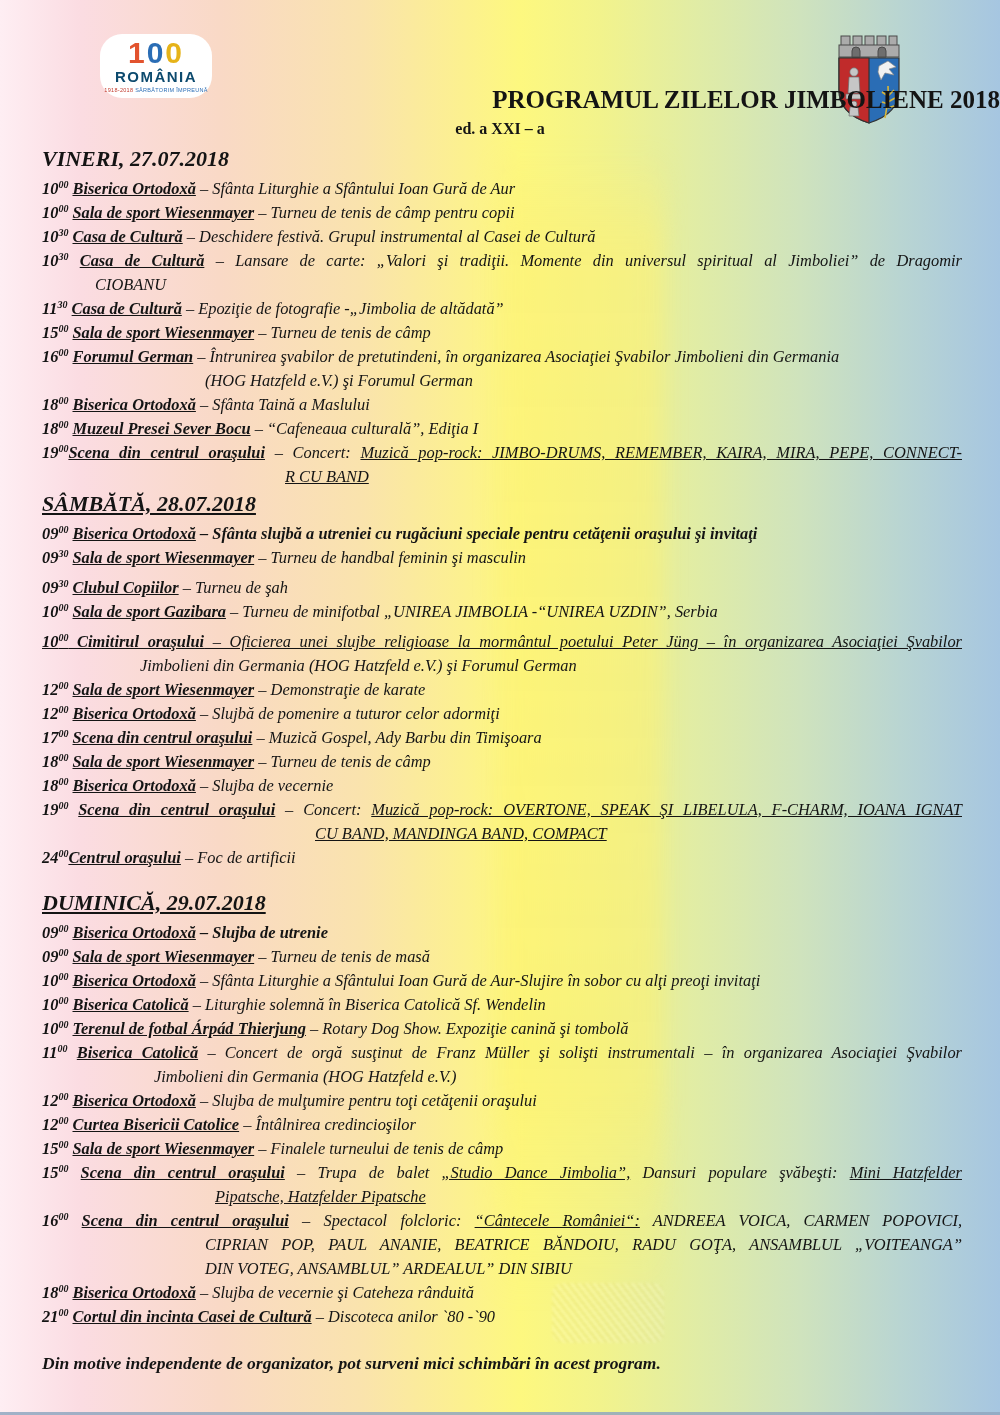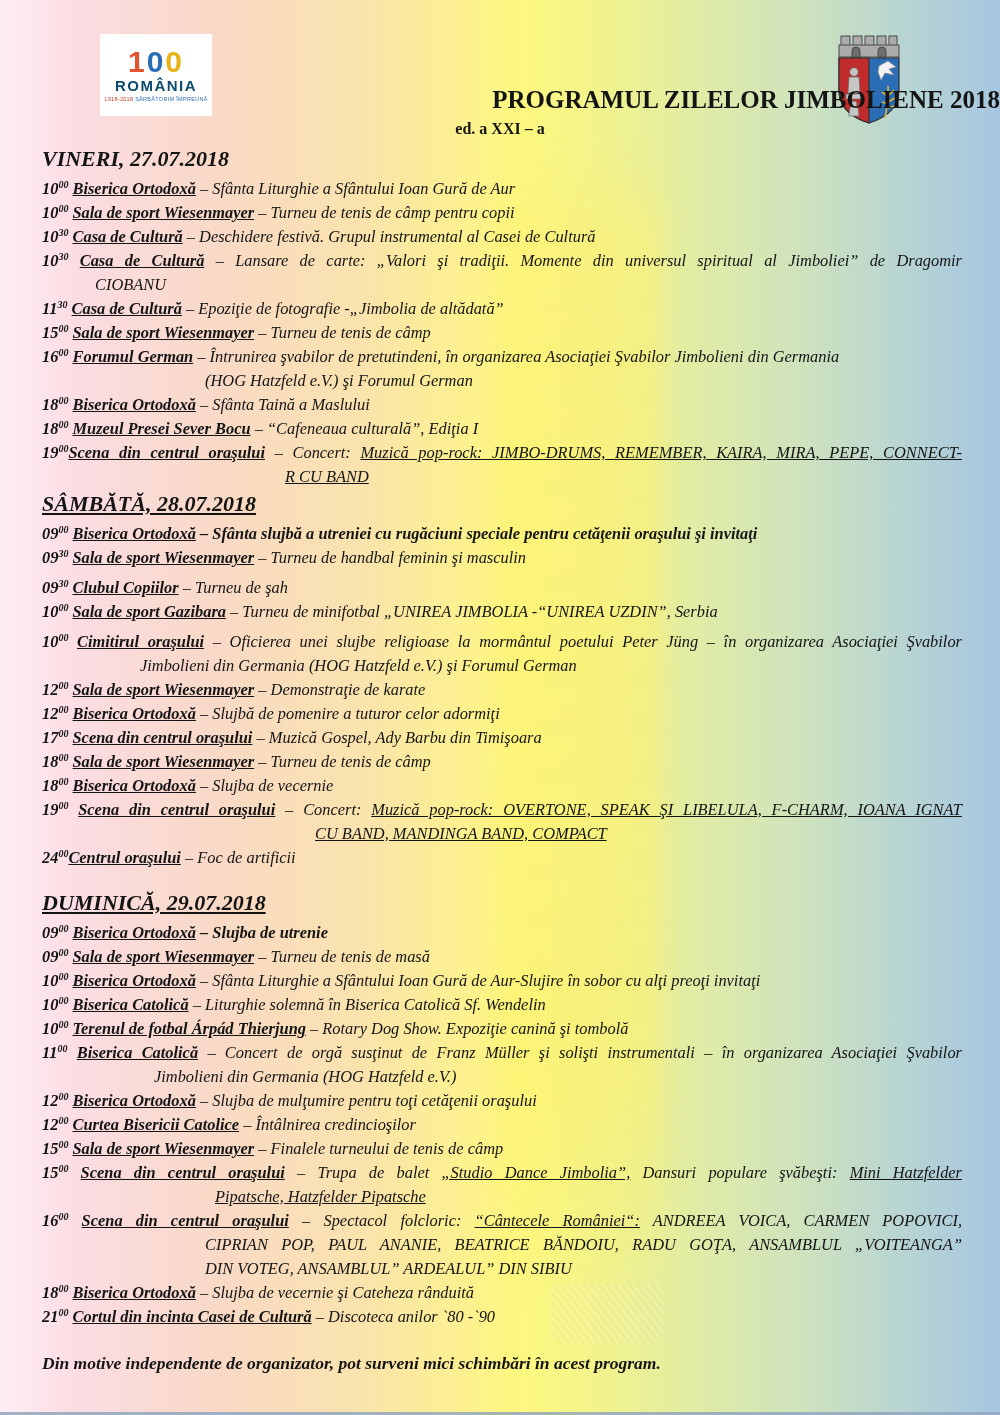--- a/index.html
+++ b/index.html
@@ -13,23 +13,23 @@
   .feather{position:absolute;left:498px;top:150px;width:165px;height:1150px;pointer-events:none;
     background:linear-gradient(180deg, rgba(252,242,128,0) 0%, rgba(252,240,118,.55) 8%,
       rgba(252,240,110,.48) 82%, rgba(252,240,128,0) 100%);
     filter:blur(11px);}
   .feather-tip{position:absolute;left:552px;top:1283px;width:112px;height:60px;border-radius:10px;
     background:repeating-linear-gradient(52deg, rgba(190,170,60,.16) 0 2px, rgba(255,252,215,.28) 2px 6px);
     filter:blur(1px);opacity:.75;pointer-events:none;}
   .bottom-edge{position:absolute;left:0;right:0;bottom:0;height:3px;background:#90a7c0;opacity:.85;}
 
   
-  .logo{position:absolute;left:100px;top:34px;width:112px;height:82px;background:#ffffff;
+  .logo{position:absolute;left:100px;top:34px;width:112px;height:64px;background:#ffffff;
     display:flex;flex-direction:column;align-items:center;justify-content:center;
-    font-family:"Liberation Sans",sans-serif;font-style:normal;}
+    font-family:"Liberation Sans",sans-serif;font-style:normal;border-radius:22px;}
   .logo-num{font-weight:800;font-size:30px;line-height:30px;letter-spacing:2px;}
   .logo-country{font-weight:800;font-size:15px;line-height:16px;letter-spacing:1.5px;margin-top:1px;}
   .logo-tag{font-size:5.5px;line-height:7px;letter-spacing:.3px;margin-top:2px;white-space:nowrap;}
   .arms{position:absolute;left:833px;top:34px;}
   .title{position:absolute;left:48px;right:0;top:86px;text-align:right;
     font-weight:700;font-size:25px;line-height:27px;}
   .edition{position:absolute;left:0;right:0;top:118px;text-align:center;
     font-weight:700;font-size:16px;line-height:22px;}
 
   
@@ -109,21 +109,21 @@
         <div class="evline"><span class="time">18<sup>00</sup></span> <span class="venue">Muzeul Presei Sever Bocu</span><span> – “Cafeneaua culturală”, Ediţia I</span></div>
         <div class="evline just"><span class="time">19<sup>00</sup></span><span class="venue">Scena din centrul oraşului</span><span> – Concert: </span><span class="u">Muzică pop-rock: JIMBO-DRUMS, REMEMBER, KAIRA, MIRA, PEPE, CONNECT-</span></div>
         <div class="evcont" style="margin-left: 243px;"><span class="u">R CU BAND</span></div>
       </div>
       <div>
         <div class="day-heading ul" style="margin-top: 2px;">SÂMBĂTĂ, 28.07.2018</div>
         <div class="evline b"><span class="time">09<sup>00</sup></span> <span class="venue">Biserica Ortodoxă</span><span> –  Sfânta slujbă a utreniei cu rugăciuni speciale pentru cetăţenii oraşului şi invitaţi</span></div>
         <div class="evline"><span class="time">09<sup>30</sup></span> <span class="venue">Sala de sport Wiesenmayer</span><span> – Turneu de handbal feminin şi masculin</span></div>
         <div class="evline" style="margin-top: 6px;"><span class="time">09<sup>30</sup></span> <span class="venue">Clubul Copiilor</span><span> – Turneu de şah</span></div>
         <div class="evline"><span class="time">10<sup>00</sup></span> <span class="venue">Sala de sport Gazibara</span><span> – Turneu de minifotbal „UNIREA JIMBOLIA -“UNIREA UZDIN”, Serbia</span></div>
-        <div class="evline just" style="margin-top: 6px;"><span class="time">10<sup>00</sup></span> <span class="venue">Cimitirul oraşului</span><span> – Oficierea unei slujbe religioase la mormântul poetului Peter Jüng – în organizarea Asociaţiei Şvabilor</span></div>
+        <div class="evline just" style="margin-top: 6px; text-decoration: underline;"><span class="time">10<sup>00</sup></span> <span class="venue">Cimitirul oraşului</span><span> – Oficierea unei slujbe religioase la mormântul poetului Peter Jüng – în organizarea Asociaţiei Şvabilor</span></div>
         <div class="evcont" style="margin-left: 98px;"><span>Jimbolieni din Germania (HOG Hatzfeld e.V.) şi Forumul German</span></div>
         <div class="evline"><span class="time">12<sup>00</sup></span> <span class="venue">Sala de sport Wiesenmayer</span><span> – Demonstraţie de karate</span></div>
         <div class="evline"><span class="time">12<sup>00</sup></span> <span class="venue">Biserica Ortodoxă</span><span> – Slujbă de pomenire a tuturor celor adormiţi</span></div>
         <div class="evline"><span class="time">17<sup>00</sup></span> <span class="venue">Scena din centrul oraşului</span><span> – Muzică Gospel, Ady Barbu din Timişoara</span></div>
         <div class="evline"><span class="time">18<sup>00</sup></span> <span class="venue">Sala de sport Wiesenmayer</span><span> – Turneu de tenis de câmp</span></div>
         <div class="evline"><span class="time">18<sup>00</sup></span> <span class="venue">Biserica Ortodoxă</span><span> – Slujba de vecernie</span></div>
         <div class="evline just"><span class="time">19<sup>00</sup></span> <span class="venue">Scena din centrul oraşului</span><span> – Concert: </span><span class="u">Muzică pop-rock: OVERTONE,  SPEAK ŞI LIBELULA, F-CHARM, IOANA IGNAT</span></div>
         <div class="evcont" style="margin-left: 273px;"><span class="u">CU BAND, MANDINGA BAND, COMPACT</span></div>
         <div class="evline"><span class="time">24<sup>00</sup></span><span class="venue">Centrul oraşului</span><span> – Foc de artificii</span></div>
       </div>

